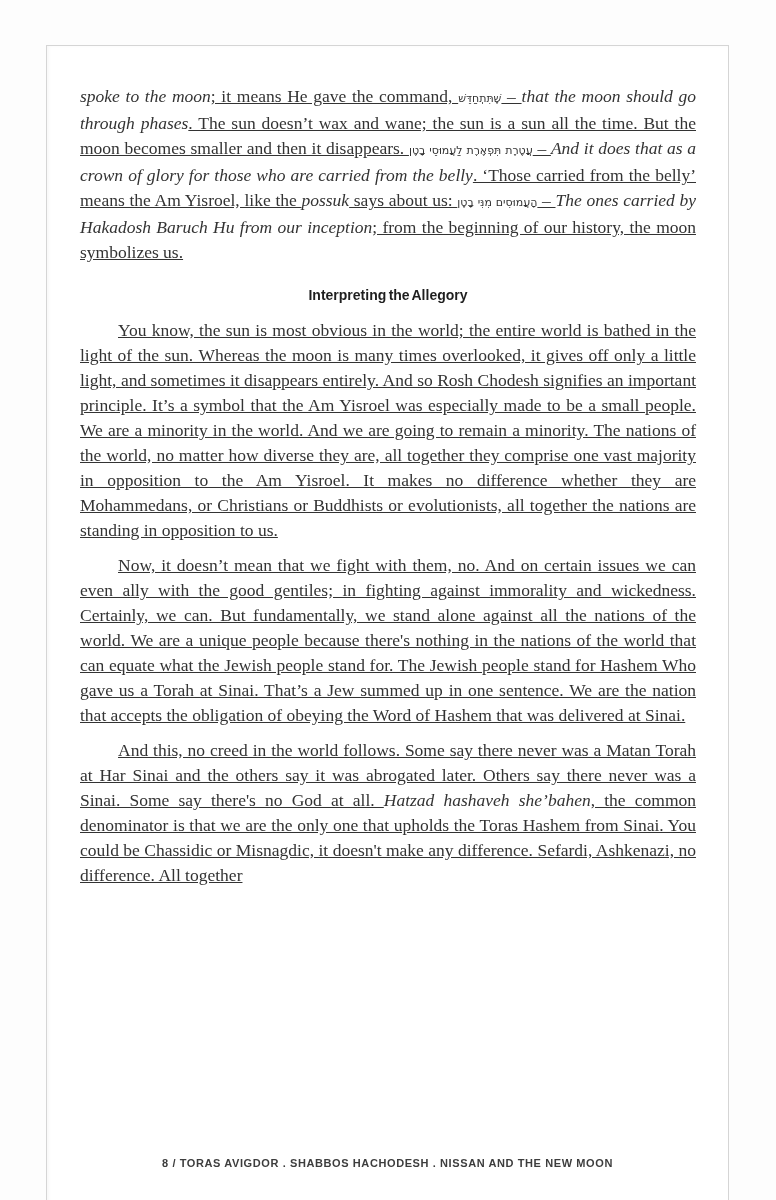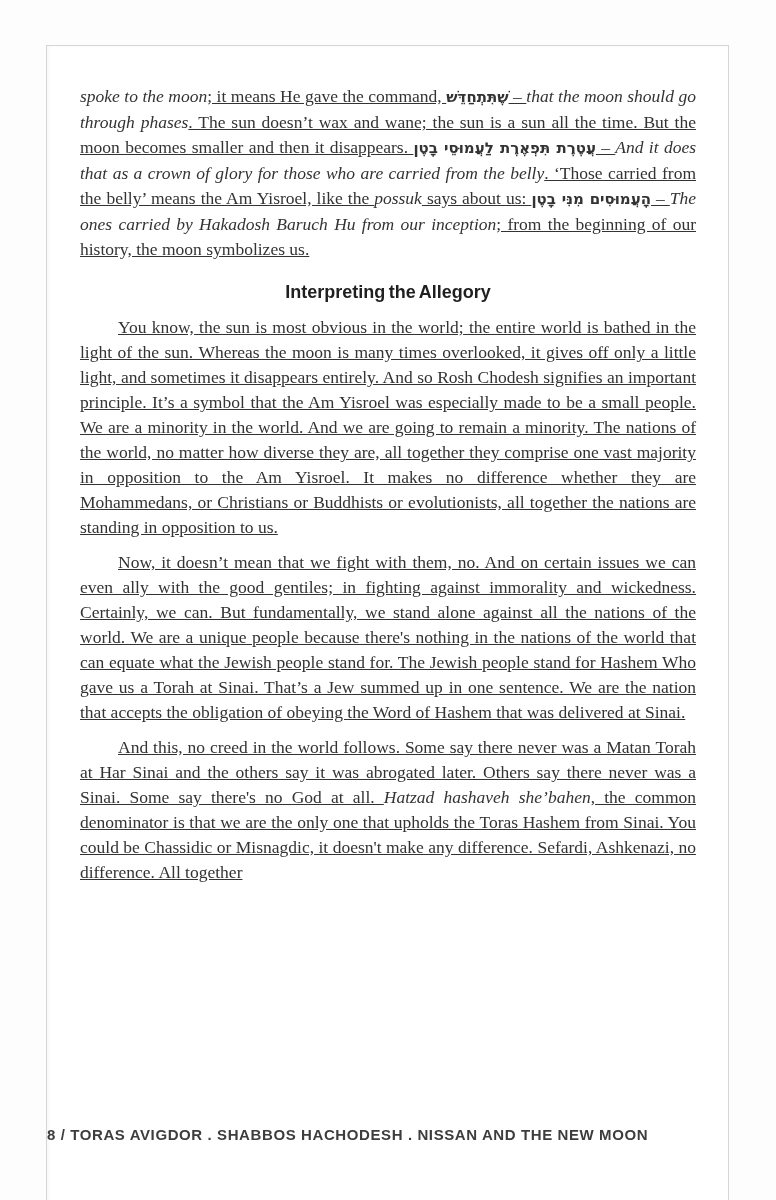--- a/index.html
+++ b/index.html
@@ -39,44 +39,44 @@
     line-height: 25px;
     color: var(--text-color, #333333);
     text-align: justify;
     text-indent: 0;
   }
   .para.indent { text-indent: 38px; }
   .run-roman { font-style: normal; text-decoration: underline; }
   .run-italic { font-style: italic; font-family: Liberation Serif, serif; }
   .run-hebrew {
     font-family: "DejaVu Sans", sans-serif;
-    font-weight: bold;
-    font-size: 15px;
+    font-weight: normal;
+    font-size: 11px;
     unicode-bidi: isolate;
   }
   .heading {
     font-family: "Liberation Sans", sans-serif;
     font-weight: 700;
-    font-size: 18px;
+    font-size: 14px;
     line-height: 20px;
     color: var(--heading-color, #1f1f1f);
     text-align: center;
     letter-spacing: 0;
     word-spacing: -1.5px;
     margin: 20px 0 13px 0;
   }
   .footer {
     position: absolute;
     left: 0;
     right: 0;
-    top: 1080px;
-    text-align: left;
+    top: 1111px;
+    text-align: center;
     font-family: "Liberation Sans", sans-serif;
     font-weight: 700;
-    font-size: 15px;
+    font-size: 11px;
     letter-spacing: 0.6px;
     color: var(--footer-color, #3d3d3d);
     white-space: nowrap;
   }
 </style>
 </head>
 <body>
 
 <div class="viewport">
   <div class="page">

